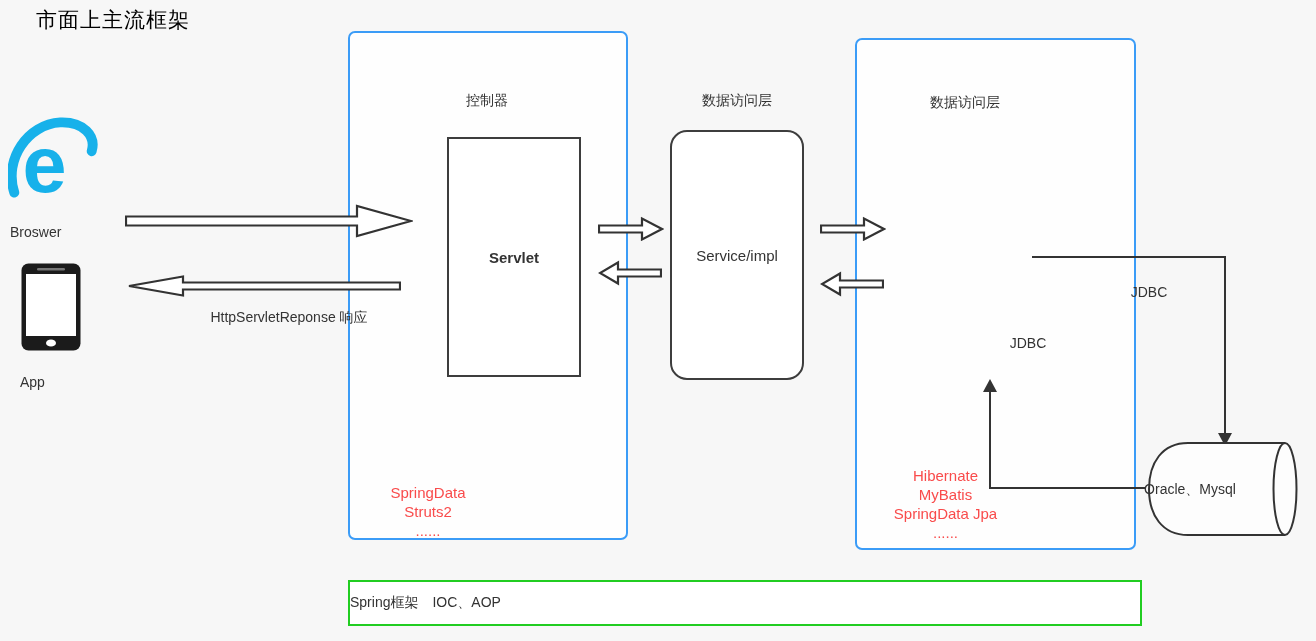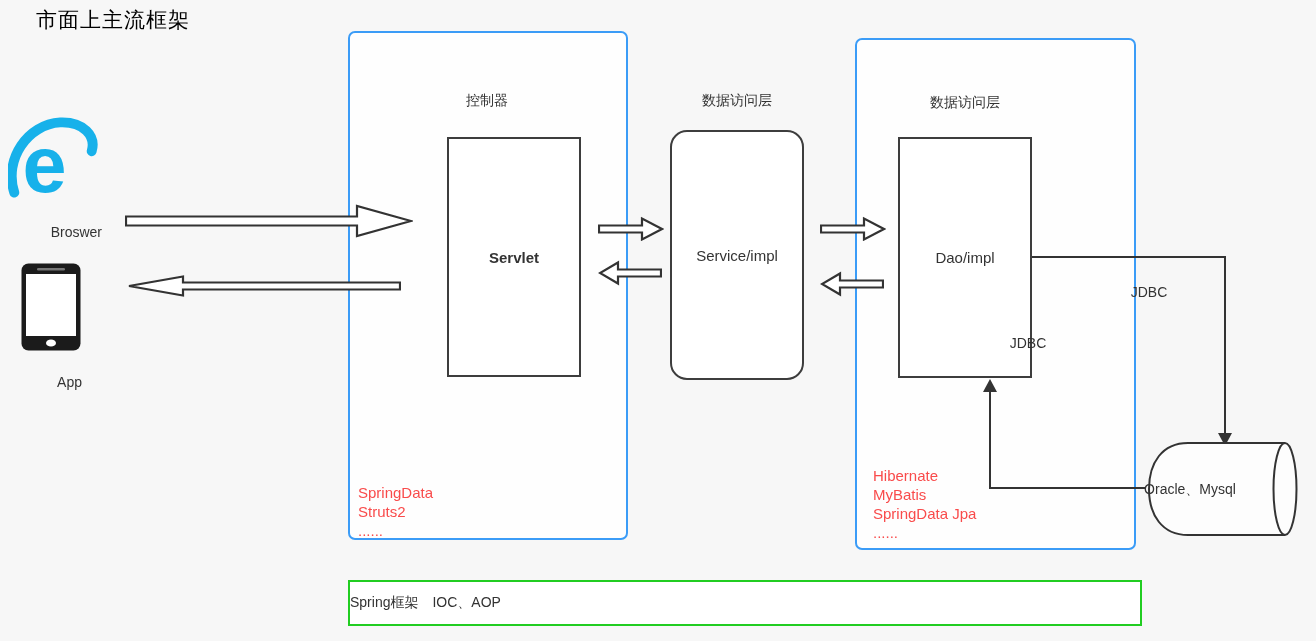--- a/index.html
+++ b/index.html
@@ -18,21 +18,21 @@
     position:relative;
   }
   .canvas{position:absolute;inset:0;width:1316px;height:641px;}
   .abs{position:absolute;}
 
   .page-title{
     left:36px;top:6px;
     font-size:21px;font-weight:500;color:#000000;letter-spacing:1px;
   }
 
-  .client-label{font-size:14px;color:#333;text-align:right;}
+  .client-label{font-size:14px;color:#333;text-align:left;}
 
   
   .blue-frame{
     border:2.5px solid var(--blue-frame);
     border-radius:7px;
     background:#fefefe;
     z-index:1;
   }
   .frame-controller{left:348px;top:31px;width:280px;height:509px;}
   .frame-dao{left:855px;top:38px;width:281px;height:512px;}
@@ -47,21 +47,21 @@
     display:flex;align-items:center;justify-content:center;
     font-size:15px;color:#333;
     z-index:3;
   }
   .box-servlet{left:447px;top:137px;width:134px;height:240px;font-weight:bold;}
   .box-service{left:670px;top:130px;width:134px;height:250px;border-radius:17px;}
   .box-dao{left:898px;top:137px;width:134px;height:241px;}
 
   .red-list{
     color:var(--red-text);
-    font-size:15px;line-height:19px;
+    font-size:15px;line-height:19px;text-align:center;
     z-index:4;
   }
 
   .flow-label{font-size:14px;color:#333;text-align:center;z-index:4;}
   .jdbc-label{font-size:14px;color:#333;text-align:center;z-index:4;}
 
   .block-arrow{z-index:6;}
   .block-arrow path{
     fill:#ffffff;
     stroke:var(--line);
@@ -103,20 +103,21 @@
   <div class="abs client-label" style="left:10px;top:224px;width:92px;">Broswer</div>
 
   <svg class="abs" style="left:20px;top:262px;z-index:3;" width="62" height="90" viewBox="0 0 62 90">
     <rect x="1.5" y="1.5" width="59" height="87" rx="7" fill="#1b1b1b"></rect>
     <rect x="17" y="6" width="28" height="2.6" rx="1.3" fill="#777"></rect>
     <rect x="6" y="12" width="50" height="62" fill="#ffffff"></rect>
     <ellipse cx="31" cy="81" rx="5" ry="3.6" fill="#ffffff"></ellipse>
   </svg>
   <div class="abs client-label" style="left:20px;top:374px;width:62px;">App</div>
 
+  <div class="abs flow-label" style="left:164px;top:309px;width:250px;">HttpServletReponse 响应</div>
 
   <svg class="abs block-arrow" style="left:125px;top:203px;" width="288" height="36" viewBox="0 0 288 36">
     <path d="M1 13.5 H232 V3 L286 18 L232 33 V22.5 H1 Z"></path>
   </svg>
 
   <svg class="abs block-arrow" style="left:127px;top:274px;" width="274" height="24" viewBox="0 0 274 24">
     <path d="M273 8.5 H56 V2.5 L2 12 L56 21.5 V15.5 H273 Z"></path>
   </svg>
 
   <div class="abs blue-frame frame-controller"></div>
@@ -144,23 +145,20 @@
 
   <svg class="abs block-arrow" style="left:820px;top:216px;" width="66" height="26" viewBox="0 0 66 26">
     <path d="M1 9.5 H44 V2.5 L64 13 L44 23.5 V16.5 H1 Z"></path>
   </svg>
   <svg class="abs block-arrow" style="left:820px;top:271px;" width="64" height="26" viewBox="0 0 64 26">
     <path d="M63 9.5 H20 V2.5 L2 13 L20 23.5 V16.5 H63 Z"></path>
   </svg>
 
   <div class="abs blue-frame frame-dao"></div>
   <div class="abs layer-label" style="left:905px;top:94px;width:120px;">数据访问层</div>
-  <div class="abs inner-box box-dao">
-    <span>Dao/impl</span>
-  </div>
   <div class="abs red-list" style="left:873px;top:466px;width:145px;">
     <div>Hibernate</div>
     <div>MyBatis</div>
     <div>SpringData Jpa</div>
     <div>......</div>
   </div>
 
   <div class="abs jdbc-label" style="left:1000px;top:335px;width:56px;">JDBC</div>
   <div class="abs jdbc-label" style="left:1121px;top:284px;width:56px;">JDBC</div>
 

